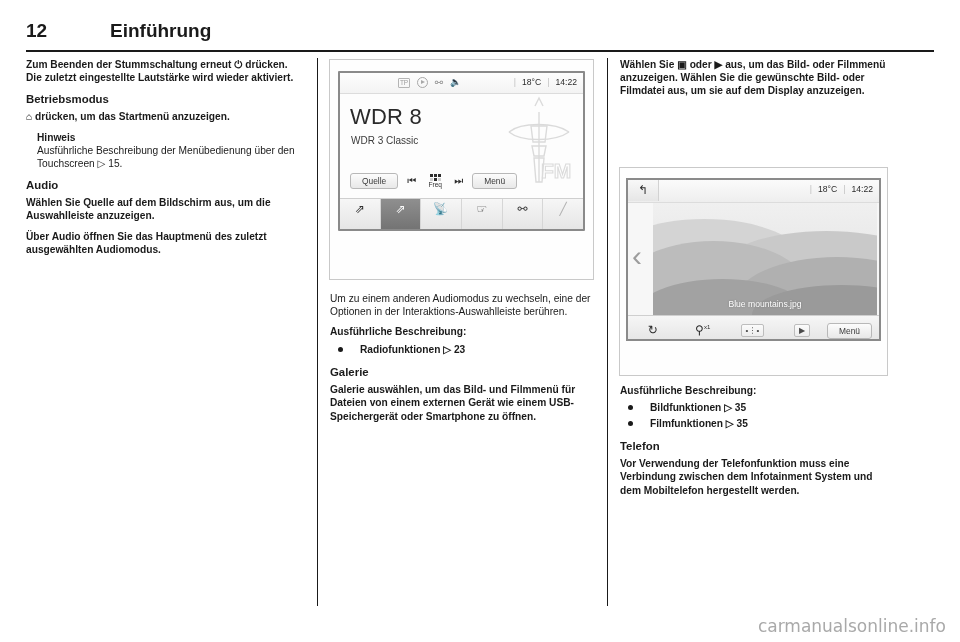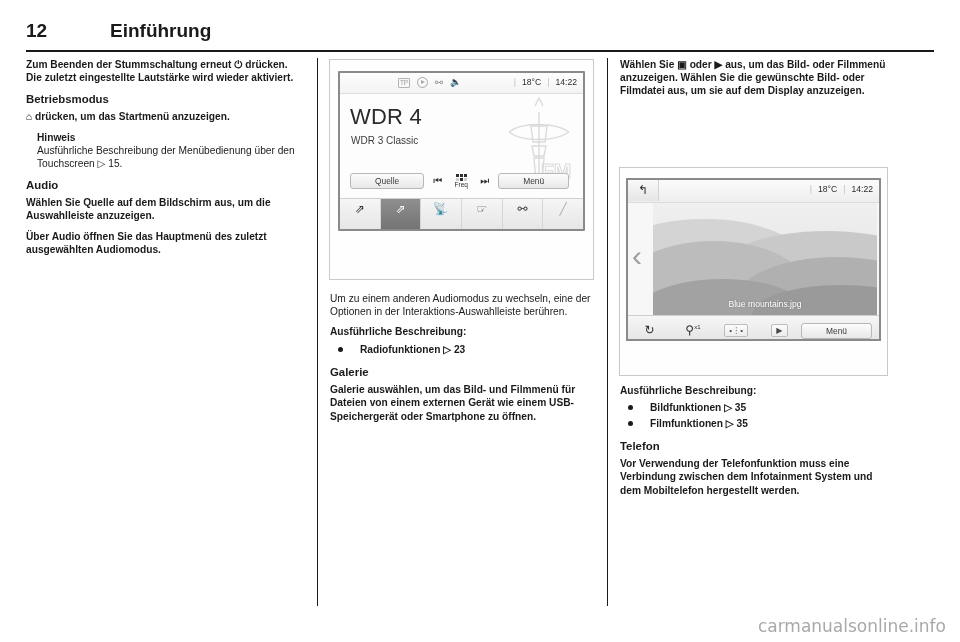--- a/index.html
+++ b/index.html
@@ -241,21 +241,21 @@
     display: flex;
     align-items: center;
     gap: 9px;
   }
   .btn {
     background: linear-gradient(#fcfcfc, #e8e8e8);
     border: 1px solid #b8b8b8;
     border-radius: 3px;
     font-size: 8.4px;
     color: #3a3a3a;
-    padding: 2px 24px;
+    padding: 2px 11px;
     line-height: 10px;
   }
   .ctl-icon {
     font-size: 10px;
     color: #2e2e2e;
     line-height: 10px;
   }
   .freq-icon {
     position: relative;
     font-size: 6.6px;
@@ -482,21 +482,21 @@
         </div>
         <div class="sb-right">
           <span class="sb-sep">|</span>
           <span>18°C</span>
           <span class="sb-sep">|</span>
           <span>14:22</span>
         </div>
       </div>
 
       <div class="radio-body">
-        <div class="station-name">WDR 4</div>
+        <div class="station-name">WDR 8</div>
         <div class="station-sub">WDR 3 Classic</div>
 
         <svg class="fm-logo" viewBox="0 0 76 96">
           <g stroke="#b9b9b9" fill="none" stroke-width="1.4">
             <path d="M8 36 C 20 26, 54 26, 68 36"></path>
             <path d="M8 36 C 20 46, 54 46, 68 36"></path>
             <path d="M38 16 L38 86"></path>
             <path d="M30 30 L46 30 L44 46 L32 46 Z"></path>
             <path d="M31 50 L45 50 L43 60 L33 60 Z"></path>
             <path d="M33 62 L43 62 L41 86 L35 86 Z"></path>

